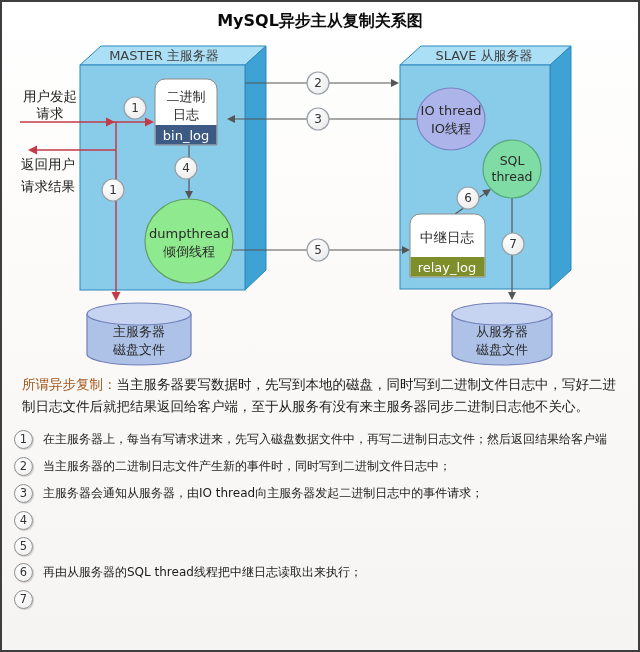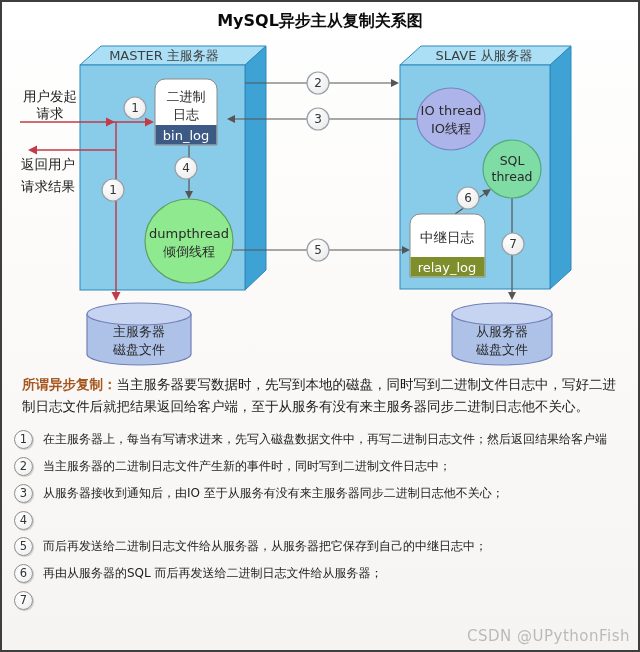--- a/index.html
+++ b/index.html
@@ -7,21 +7,21 @@
     position:relative; width:636px; height:648px;
     border:2px solid #3E3E3E;
     background:linear-gradient(180deg,#FFFFFF 0%,#FBFAF8 45%,#F5F4F2 100%);
     font-family:"DejaVu Sans","Liberation Sans",sans-serif;
     overflow:hidden;
   }
   svg text { font-family:"DejaVu Sans","Liberation Sans",sans-serif; }
   .diagram { position:absolute; top:0; left:0; }
   .desc { position:absolute; top:371px; left:20px; right:14px; margin:0;
           font-size:13.5px; line-height:22px; color:#1C1C1C; }
-  .desc-head { color:#A4561E; font-weight:bold; }
+  .desc-head { color:#A4561E; font-weight:normal; }
   .steps { position:absolute; top:426px; left:10px; right:12px;
            list-style:none; margin:0; padding:0; }
   .step { display:flex; align-items:flex-start; margin-bottom:5px; }
   .step-badge { flex:0 0 17px; width:17px; height:17px; border-radius:50%;
                 border:1px solid #8E8E8E;
                 background:radial-gradient(circle at 35% 30%, #FFFFFF 0%, #EDEDED 100%);
                 color:#333; font-size:11.5px; line-height:17px; text-align:center;
                 margin:2px 10px 0 2px; box-shadow:1px 1px 1px rgba(0,0,0,0.18); }
   .step-text { font-size:12px; line-height:22px; color:#1C1C1C; }
   .watermark { position:absolute; right:8px; bottom:5px; font-size:15px;
@@ -178,32 +178,30 @@
     <li class="step">
       <span class="step-badge">1</span>
       <span class="step-text">在主服务器上，每当有写请求进来，先写入磁盘数据文件中，再写二进制日志文件；然后返回结果给客户端</span>
     </li>
     <li class="step">
       <span class="step-badge">2</span>
       <span class="step-text">当主服务器的二进制日志文件产生新的事件时，同时写到二进制文件日志中；</span>
     </li>
     <li class="step">
       <span class="step-badge">3</span>
-      <span class="step-text">从服务器接收到通知后，由IO 至于从服务有没有来主服务器同步二进制日志他不关心；</span>
+      <span class="step-text">主服务器会通知从服务器，由IO thread向主服务器发起二进制日志中的事件请求；</span>
     </li>
     <li class="step">
       <span class="step-badge">4</span>
     </li>
     <li class="step">
       <span class="step-badge">5</span>
-      <span class="step-text">而后再发送给二进制日志文件给从服务器，从服务器把它保存到自己的中继日志中；</span>
     </li>
     <li class="step">
       <span class="step-badge">6</span>
-      <span class="step-text">再由从服务器的SQL 而后再发送给二进制日志文件给从服务器；</span>
+      <span class="step-text">再由从服务器的SQL thread线程把中继日志读取出来执行；</span>
     </li>
     <li class="step">
       <span class="step-badge">7</span>
     </li>
   </ul>
 
-  <div class="watermark">CSDN @UPythonFish</div>
 </div>
 
 </body></html>

